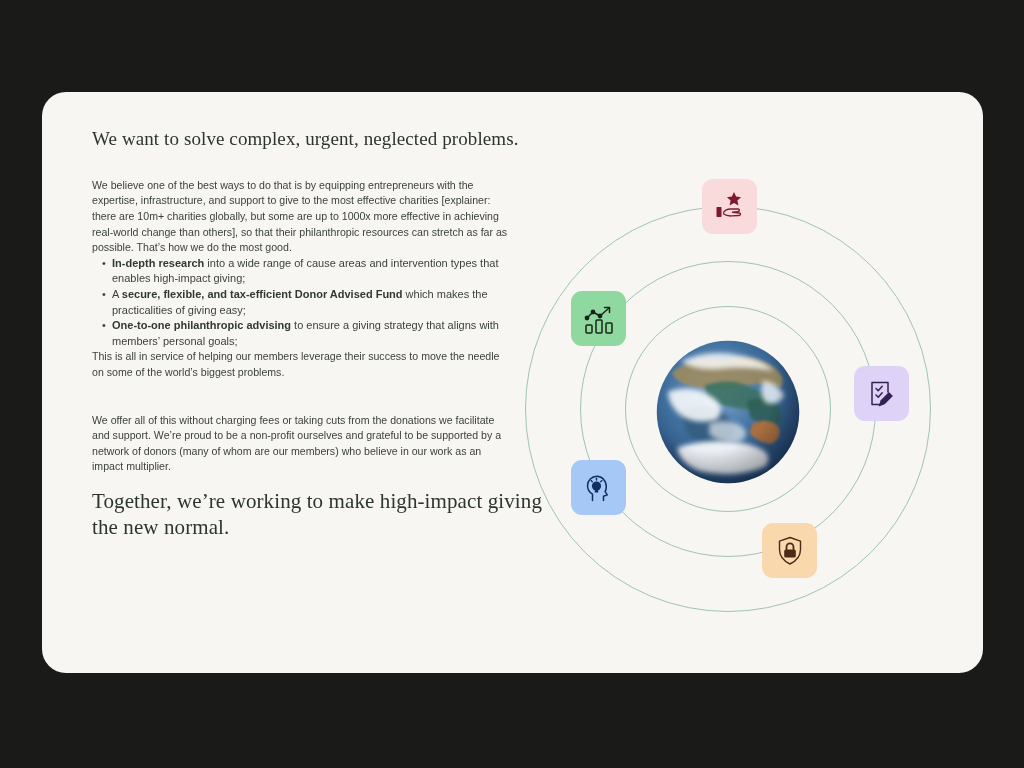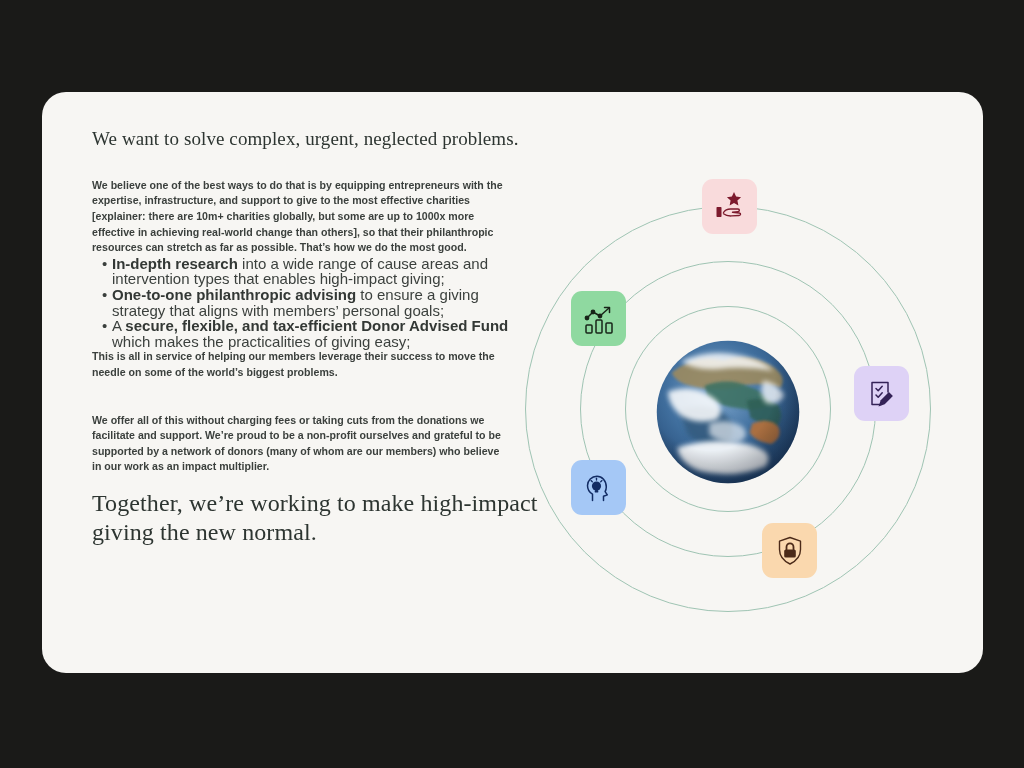--- a/index.html
+++ b/index.html
@@ -6,30 +6,30 @@
   html,body { width:1024px; height:768px; }
   body { background:#1a1a18; font-family:"Liberation Sans", sans-serif; overflow:hidden; }
   .page { position:relative; width:1024px; height:768px; background:#1a1a18; }
   .card { position:absolute; left:42px; top:92px; width:941px; height:581px;
           background:#f7f6f3; border-radius:24px; overflow:hidden; }
 
   
   .text-col { position:absolute; left:50px; top:36px; width:418px; color:#3b403d; }
   h1 { font-family:"Liberation Serif", serif; font-weight:500; font-size:19px;
        line-height:1.2; color:#2d3531; white-space:nowrap; letter-spacing:.1px; }
-  .body { font-size:10.6px; line-height:15.6px; color:#3b403d;font-weight:bold; }
+  .body { font-size:10.6px; line-height:15.6px; color:#3b403d; }
   .p-intro { margin-top:27px; }
   .p-services { margin-top:46px; }
   ul.services-list { list-style:none; padding-left:20px; margin:0; }
-  ul.services-list li { position:relative; font-size:15px; line-height:15.6px; color:#3b403d; }
+  ul.services-list li { position:relative; font-size:11px; line-height:15.6px; color:#3b403d; }
   ul.services-list li::before { content:"\2022"; position:absolute; left:-10px; top:0; color:#3b403d; }
   ul.services-list b { font-weight:700; color:#333835; }
   .p-mission { }
   .p-nonprofit { margin-top:32px; }
-  h2 { font-family:"Liberation Serif", serif; font-weight:500; font-size:24px;
+  h2 { font-family:"Liberation Serif", serif; font-weight:500; font-size:21px;
        line-height:1.22; color:#2d3531; margin-top:14px; width:470px; letter-spacing:.1px; }
 
   
   .diagram { position:absolute; inset:0; }
   .orbit { position:absolute; border:1px solid #9fc4b3; border-radius:50%; }
   .orbit-inner { left:583px; top:214px; width:206px; height:206px; }
   .orbit-mid   { left:538px; top:169px; width:296px; height:296px; }
   .orbit-outer { left:483px; top:114px; width:406px; height:406px; }
   .earth { position:absolute; left:611px; top:245px; width:150px; height:150px; }
   .tile { position:absolute; width:55px; height:55px; border-radius:11px;
@@ -44,22 +44,22 @@
 <body>
 
 <div class="page">
   <div class="card">
 
     <div class="text-col">
       <h1>We want to solve complex, urgent, neglected problems.</h1>
       <p class="body p-intro">We believe one of the best ways to do that is by equipping entrepreneurs with the expertise, infrastructure, and support to give to the most effective charities [explainer: there are 10m+ charities globally, but some are up to 1000x more effective in achieving real-world change than others], so that their philanthropic resources can stretch as far as possible. That’s how we do the most good.</p>
       <ul class="services-list">
         <li><span></span><b>In-depth research</b><span> into a wide range of cause areas and intervention types that enables high-impact giving;</span></li>
+        <li><span>A </span><b>secure, flexible, and tax-efficient Donor Advised Fund</b><span> which makes the practicalities of giving easy;</span></li>
         <li><span></span><b>One-to-one philanthropic advising</b><span> to ensure a giving strategy that aligns with members’ personal goals;</span></li>
-        <li><span>A </span><b>secure, flexible, and tax-efficient Donor Advised Fund</b><span> which makes the practicalities of giving easy;</span></li>
       </ul>
       <p class="body p-mission">This is all in service of helping our members leverage their success to move the needle on some of the world’s biggest problems.</p>
       <p class="body p-nonprofit">We offer all of this without charging fees or taking cuts from the donations we facilitate and support. We’re proud to be a non-profit ourselves and grateful to be supported by a network of donors (many of whom are our members) who believe in our work as an impact multiplier.</p>
       <h2>Together, we’re working to make high-impact giving the new normal.</h2>
     </div>
 
     <div class="diagram">
       <div class="orbit orbit-inner"></div>
       <div class="orbit orbit-mid"></div>
       <div class="orbit orbit-outer"></div>

